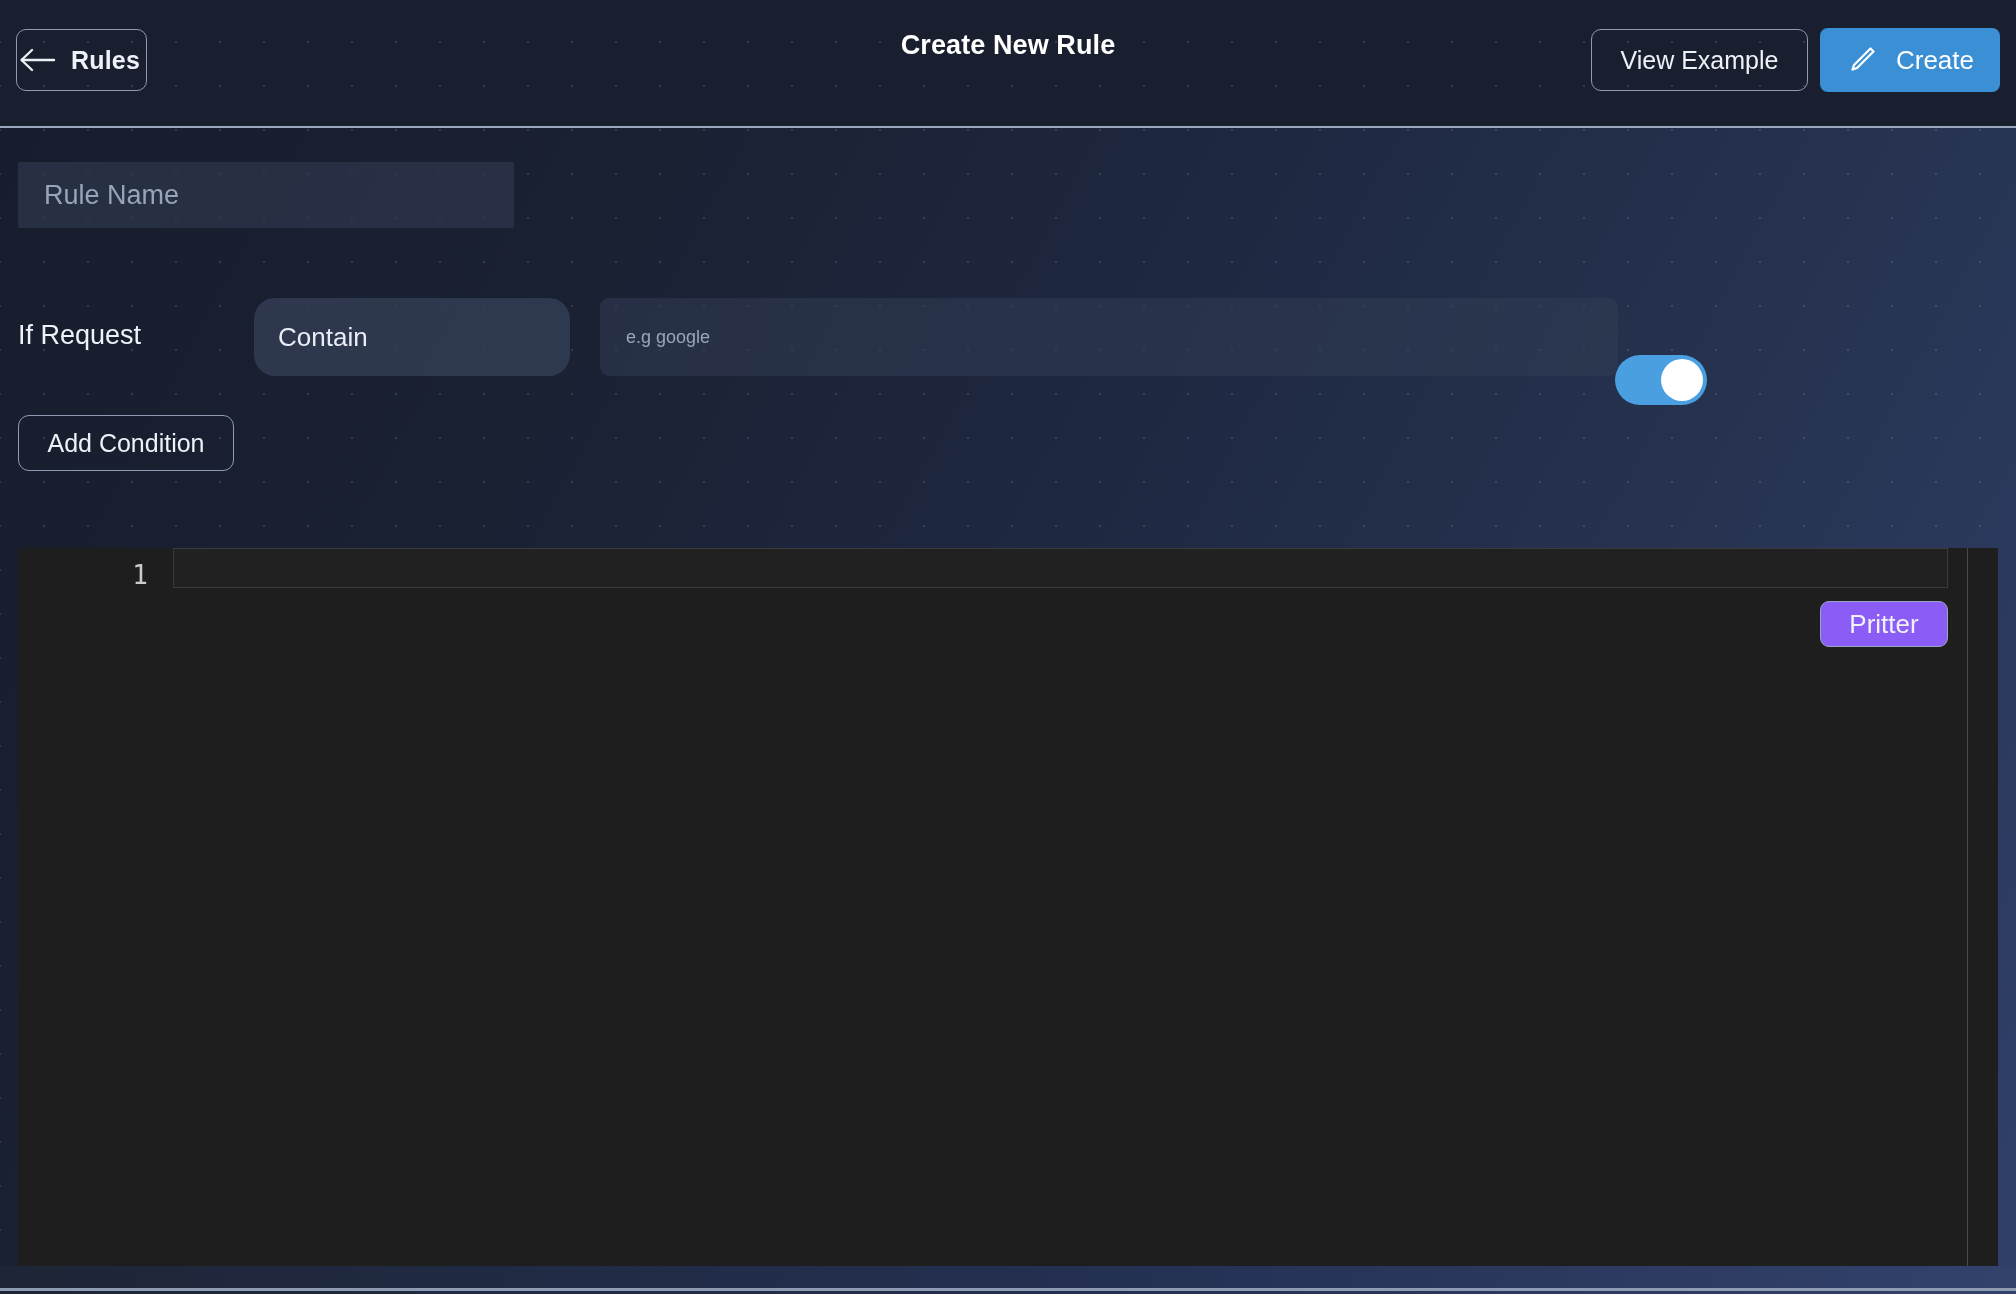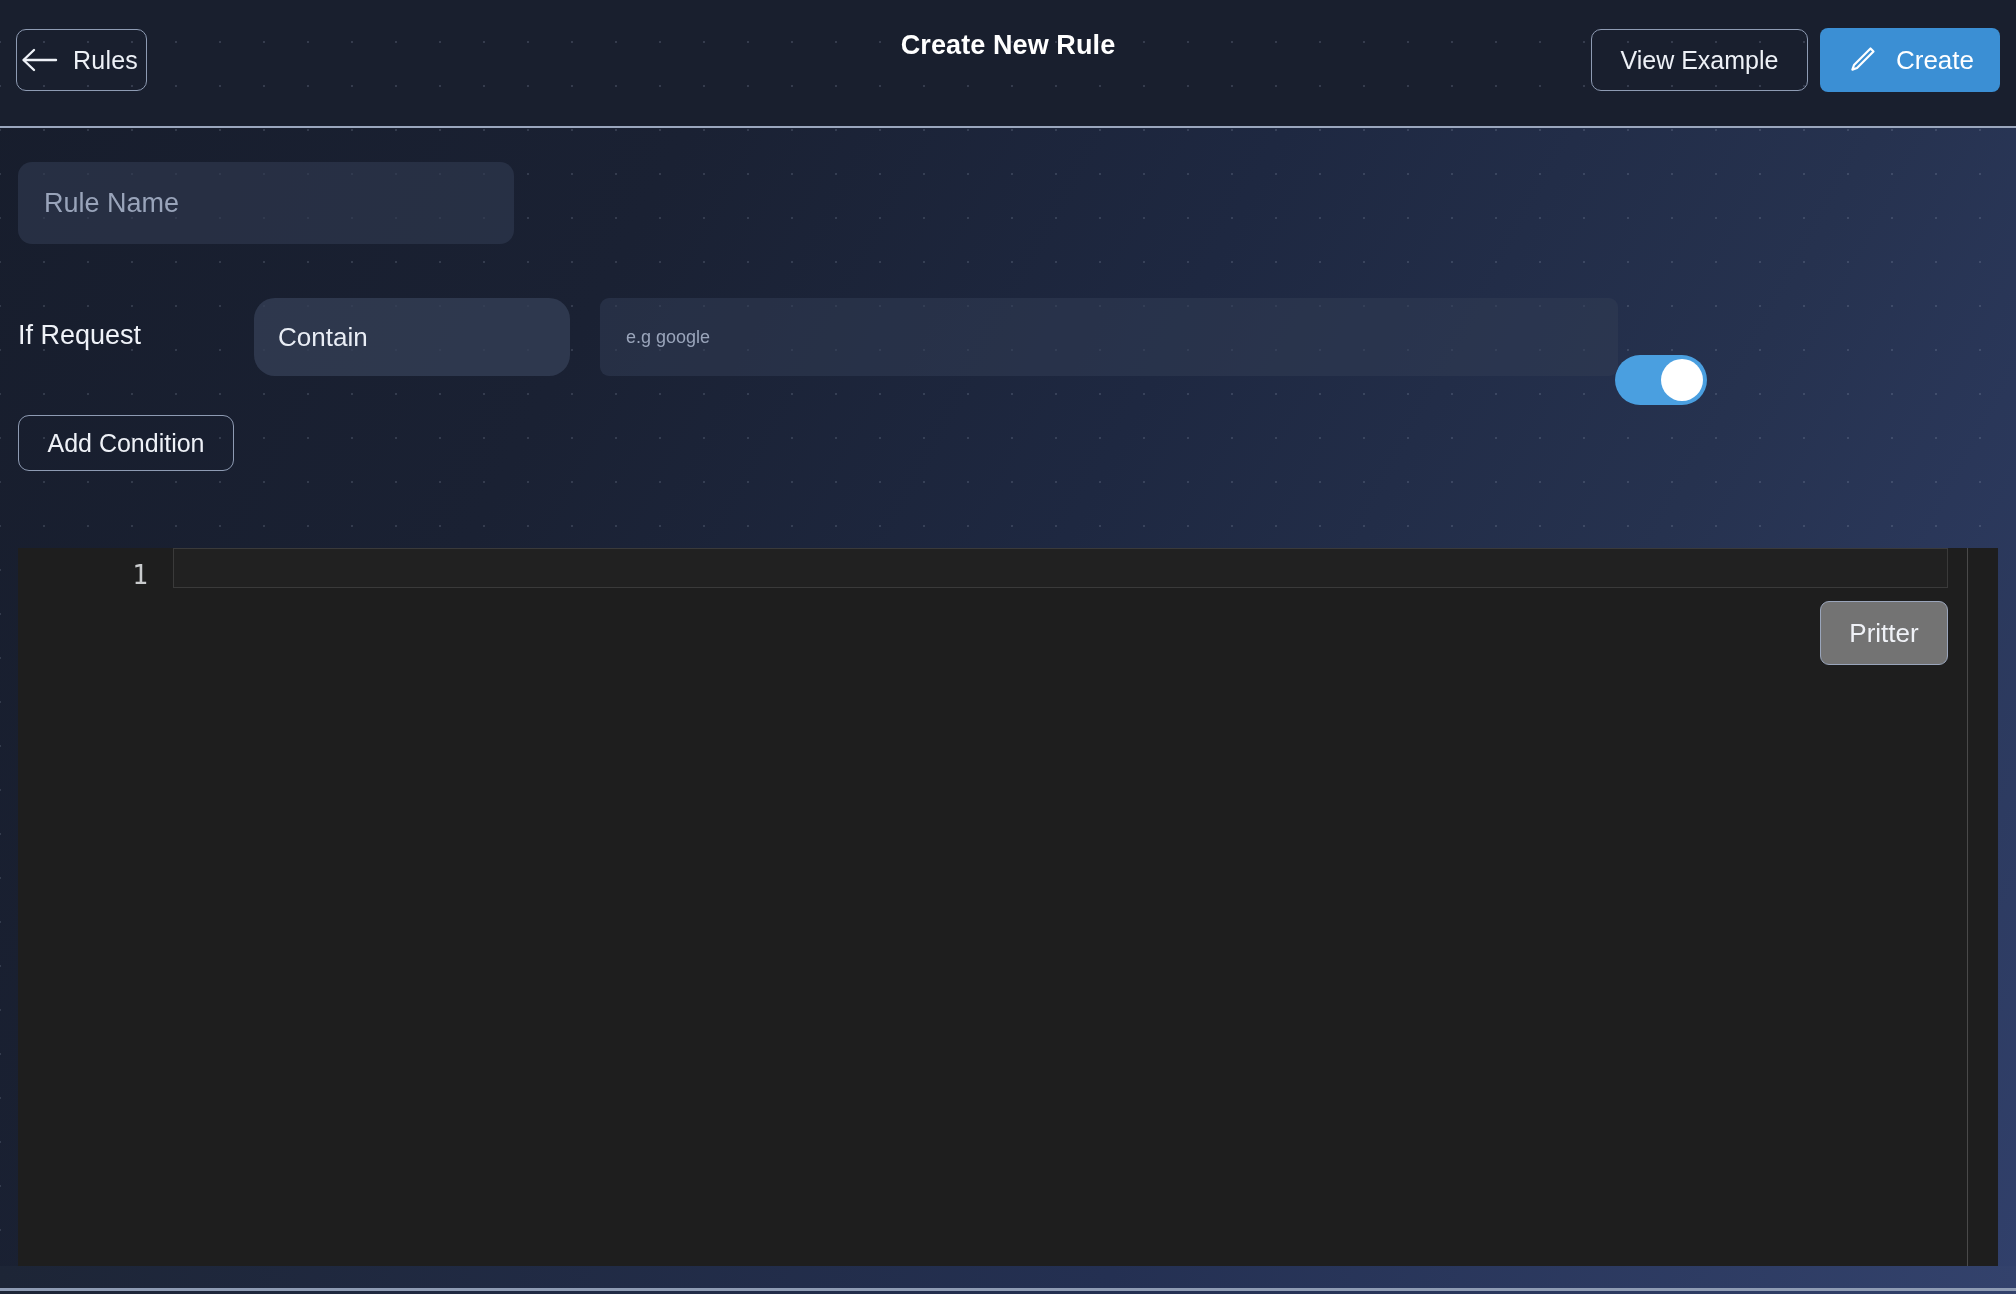--- a/index.html
+++ b/index.html
@@ -81,20 +81,21 @@
   }
 
   .back-btn {
     position: absolute;
     left: 16px;
     top: 29px;
     width: 131px;
     height: 62px;
     font-size: 25px;
     padding-right: 6px;
+    font-weight: bold;
   }
   .back-btn .label { letter-spacing: .2px; }
 
   .title-block {
     position: absolute;
     left: 0; right: 0;
     top: 28px;
     text-align: center;
     pointer-events: none;
   }
@@ -147,24 +148,24 @@
     width: 2016px;
     height: 418px;
     z-index: 2;
   }
 
   .rule-name-input {
     position: absolute;
     left: 18px;
     top: 34px;
     width: 496px;
-    height: 82px;
+    height: 66px;
     background: rgba(48,58,80,0.62);
     border: none;
-    border-radius: 14px;
+    border-radius: 2px;
     padding: 0 26px;
     font-size: 27px;
     color: #e9edf5;
     font-family: "Liberation Sans", sans-serif;
     outline: none;
   }
   .rule-name-input::placeholder { color: #99a4ba; }
 
   .cond-row {
     position: absolute;
@@ -312,22 +313,22 @@
     height: 100%;
     background: #1e1e1e;
     cursor: pointer;
   }
 
   .pritter-btn {
     position: absolute;
     right: 50px;
     top: 53px;
     width: 128px;
-    height: 64px;
-    background: #737373;
+    height: 46px;
+    background: #8b5cf6;
     border: 1.6px solid #9aa5bb;
     border-radius: 9px;
     color: #f0f2f7;
     font-size: 26px;
     z-index: 4;
   }
 
   
   .footer-strip {
     position: absolute;

